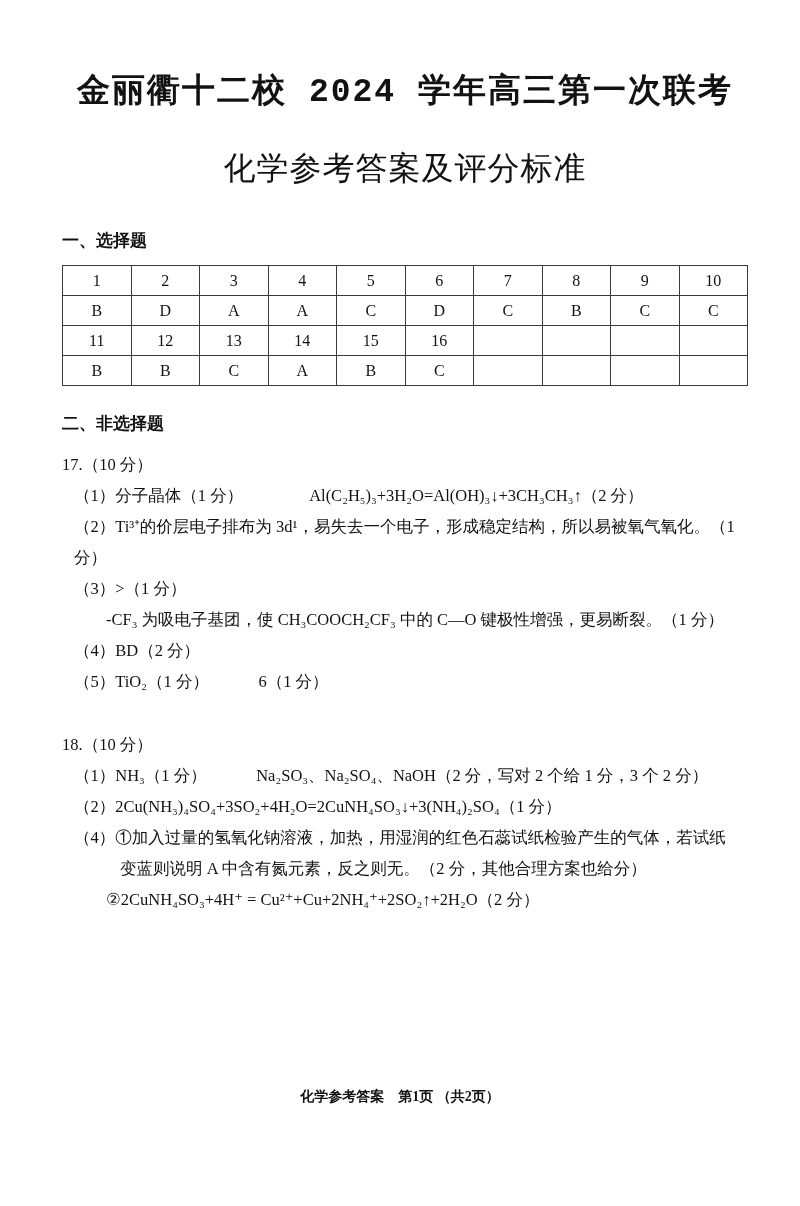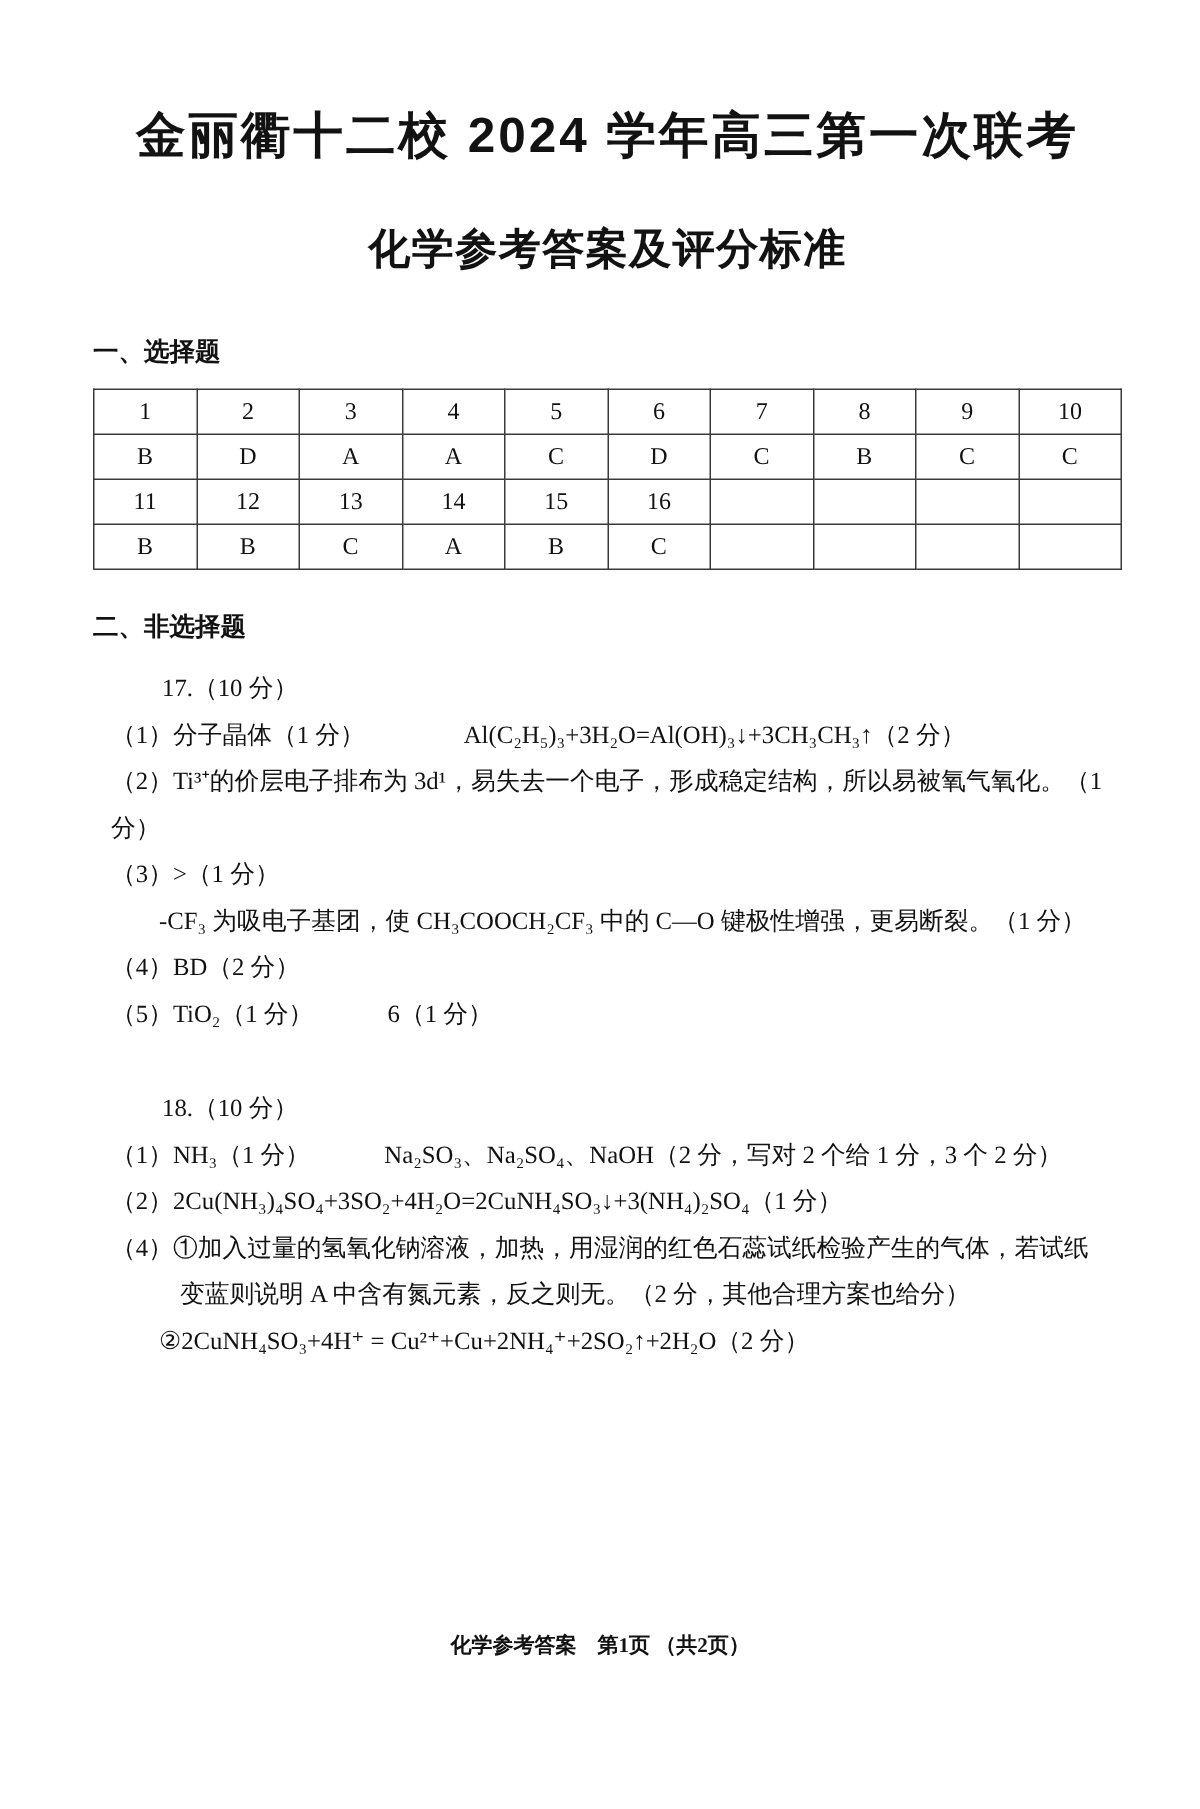--- a/index.html
+++ b/index.html
@@ -8,30 +8,30 @@
     background: #ffffff;
     color: #121212;
     font-family: "Liberation Serif", serif;
     position: relative;
     overflow: hidden;
   }
   .content { padding: 0 52px 0 62px; }
 
   .title {
     text-align: center;
-    font-family: Liberation Sans, sans-serif;
+    font-family: Liberation Mono, monospace;
     font-size: 33px;
     font-weight: 700;
     letter-spacing: 2px;
     margin: 68px 0 0 0;
   }
   .subtitle {
     text-align: center;
-    font-size: 28px;
-    font-weight: 700;
+    font-size: 32px;
+    font-weight: 400;
     letter-spacing: 1px;
     margin: 34px 0 0 0;
   }
 
   .sec-heading {
     font-size: 17px;
     font-weight: 700;
     margin-top: 38px;
     font-family: Liberation Sans, sans-serif;
   }
@@ -54,21 +54,21 @@
   .sec2-heading { margin-top: 26px; }
 
   .qblock { margin-top: 14px; }
   .qblock + .qblock { margin-top: 32px; }
 
   .line {
     font-size: 16.5px;
     line-height: 31px;
     white-space: pre-wrap;
   }
-  .ind0 { padding-left: 0; margin-left: 46px; }
+  .ind0 { padding-left: 0; }
   .ind1 { padding-left: 12px; }
   .ind2 { padding-left: 44px; }
   .ind3 { padding-left: 58px; }
 
   .footer {
     position: absolute;
     left: 0; right: 0;
     top: 1088px;
     text-align: center;
     font-size: 14px;

